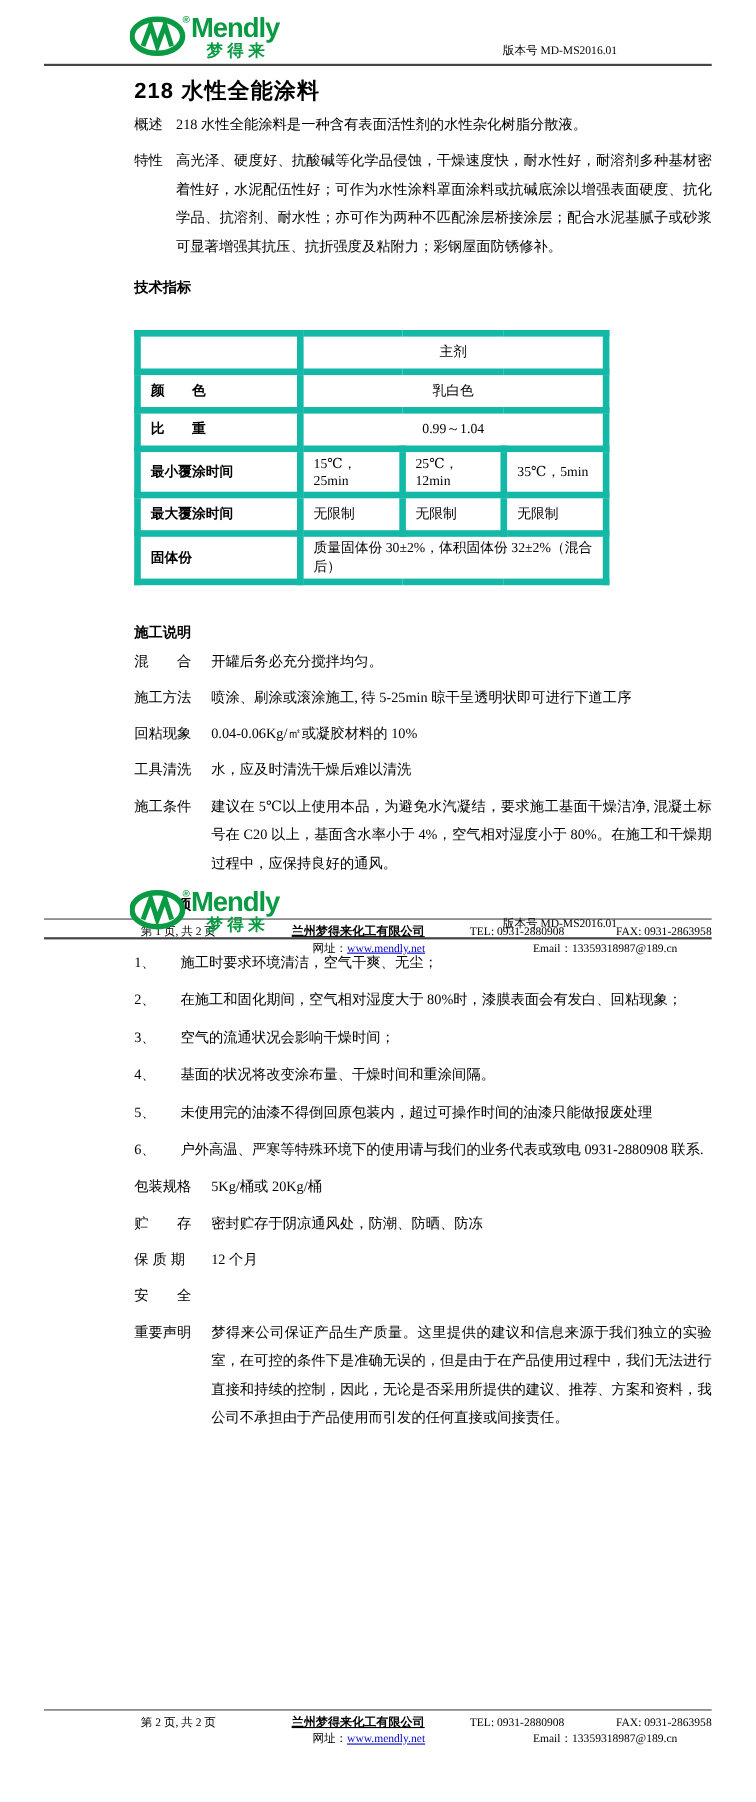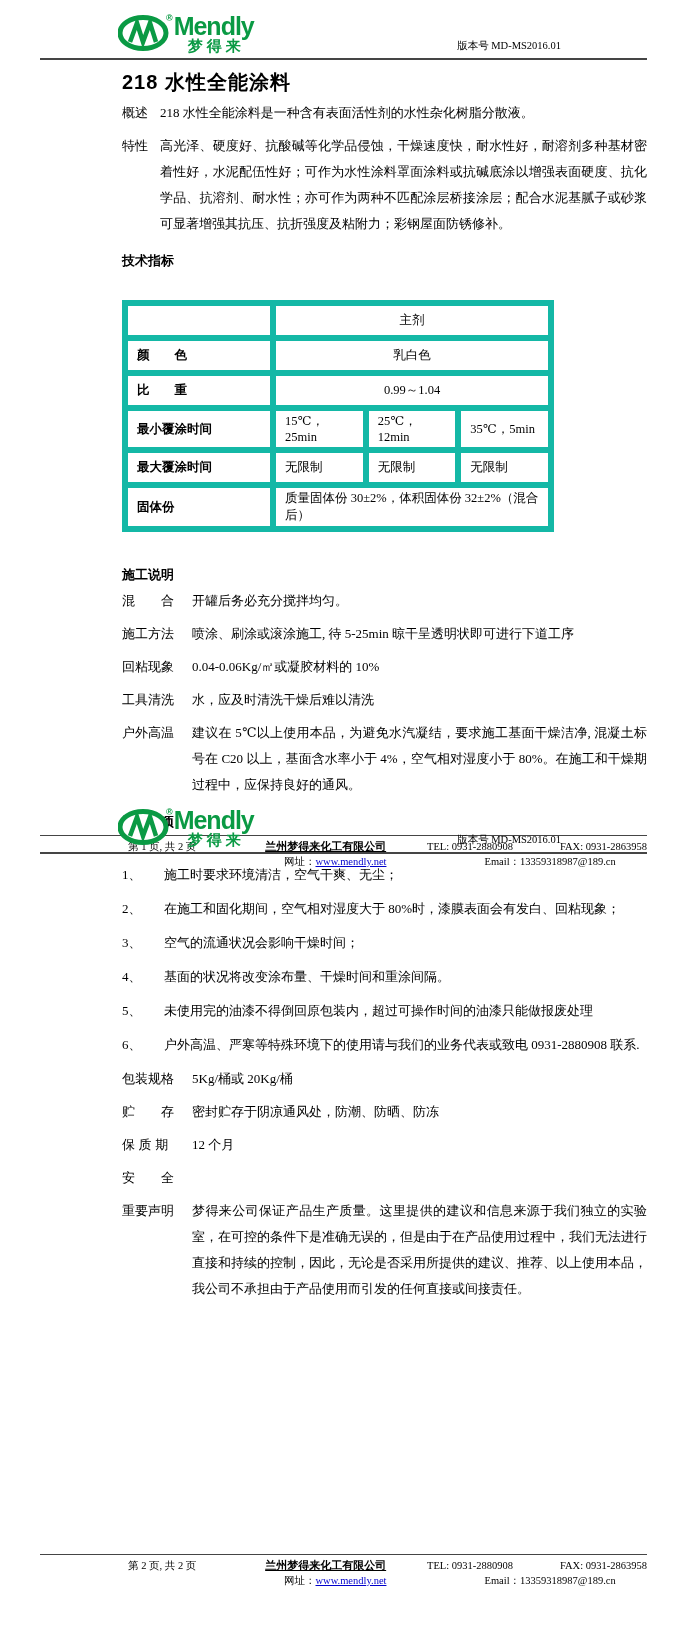--- a/index.html
+++ b/index.html
@@ -144,21 +144,21 @@
   </div>
   <div class="def-row">
     <span class="lbl lbl-lg">回粘现象</span>
     <div class="txt">0.04-0.06Kg/㎡或凝胶材料的 10%</div>
   </div>
   <div class="def-row">
     <span class="lbl lbl-lg">工具清洗</span>
     <div class="txt">水，应及时清洗干燥后难以清洗</div>
   </div>
   <div class="def-row">
-    <span class="lbl lbl-lg">户外高温</span>
+    <span class="lbl lbl-lg">施工条件</span>
     <div class="txt">建议在 5℃以上使用本品，为避免水汽凝结，要求施工基面干燥洁净, 混凝土标号在 C20 以上，基面含水率小于 4%，空气相对湿度小于 80%。在施工和干燥期过程中，应保持良好的通风。</div>
   </div>
 
   <h2 class="sec-heading">注意事项</h2>
 
   <footer class="doc-footer">
     <hr class="f-rule">
     <div class="f-line1">
       <span class="f-page">第 1 页, 共 2 页</span>
       <span class="f-company">兰州梦得来化工有限公司</span>
@@ -227,21 +227,21 @@
   </div>
   <div class="def-row">
     <span class="lbl lbl-lg">保 质 期</span>
     <div class="txt">12 个月</div>
   </div>
   <div class="def-row">
     <span class="lbl lbl-lg">安　　全</span>
   </div>
   <div class="def-row">
     <span class="lbl lbl-lg">重要声明</span>
-    <div class="txt">梦得来公司保证产品生产质量。这里提供的建议和信息来源于我们独立的实验室，在可控的条件下是准确无误的，但是由于在产品使用过程中，我们无法进行直接和持续的控制，因此，无论是否采用所提供的建议、推荐、以上使用本品，我公司不承担由于产品使用而引发的任何直接或间接责任。</div>
+    <div class="txt">梦得来公司保证产品生产质量。这里提供的建议和信息来源于我们独立的实验室，在可控的条件下是准确无误的，但是由于在产品使用过程中，我们无法进行直接和持续的控制，因此，无论是否采用所提供的建议、推荐、方案和资料，我公司不承担由于产品使用而引发的任何直接或间接责任。</div>
   </div>
 
   <footer class="doc-footer">
     <hr class="f-rule">
     <div class="f-line1">
       <span class="f-page">第 2 页, 共 2 页</span>
       <span class="f-company">兰州梦得来化工有限公司</span>
       <span class="f-tel">TEL: 0931-2880908</span>
       <span class="f-fax">FAX: 0931-2863958</span>
     </div>

